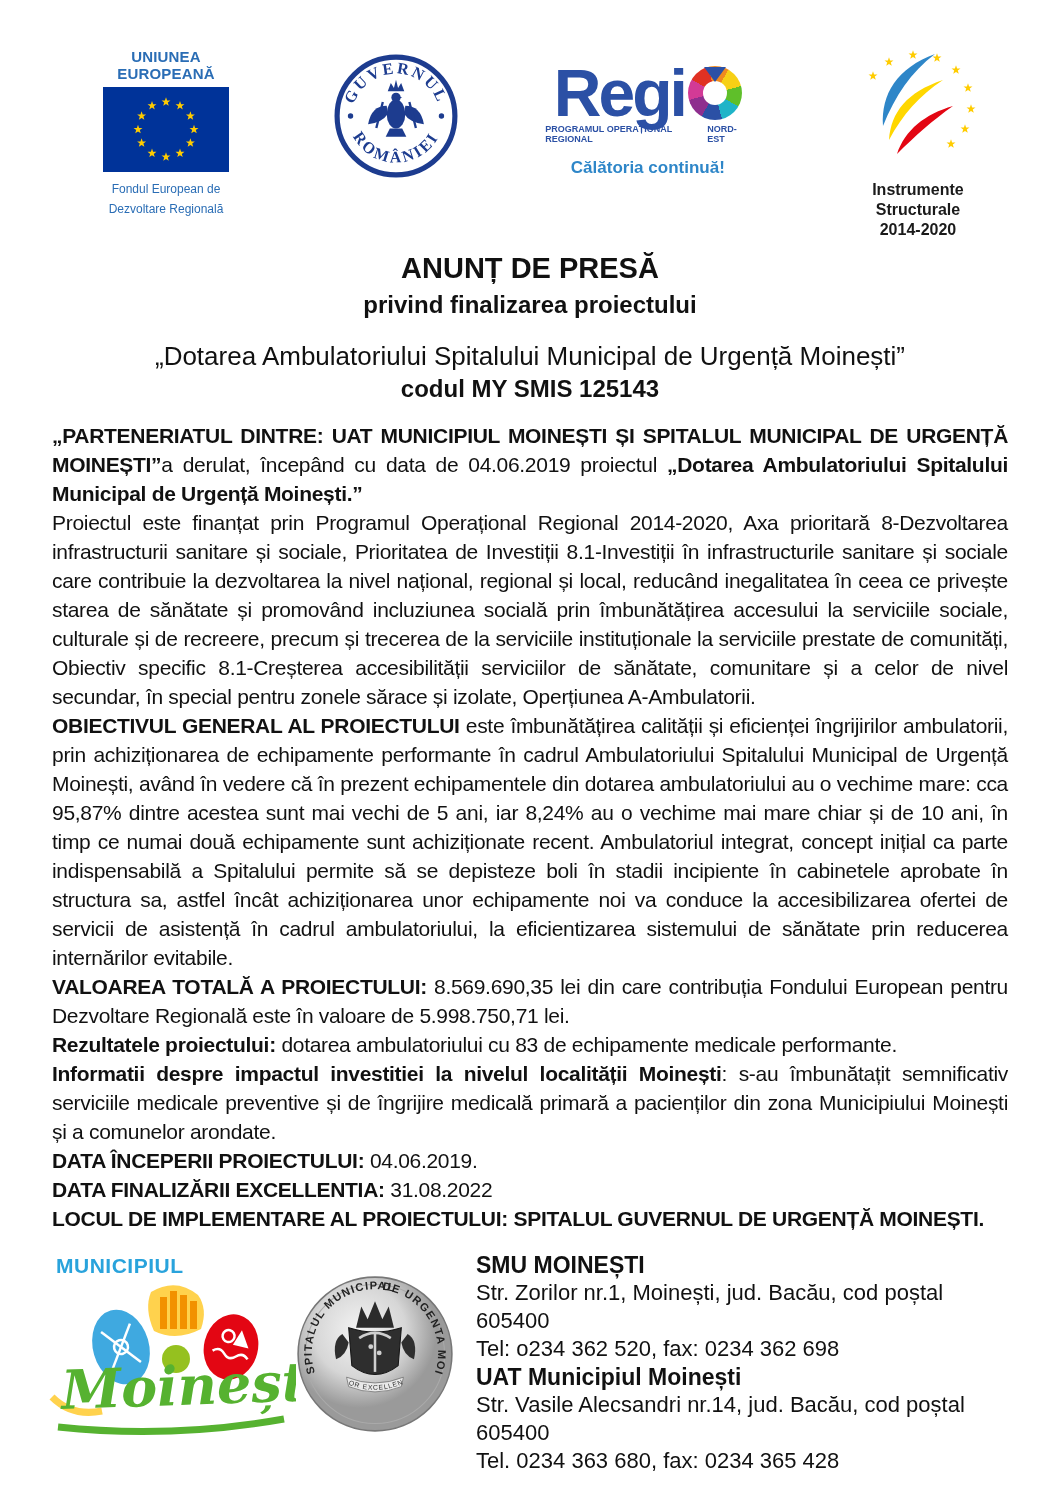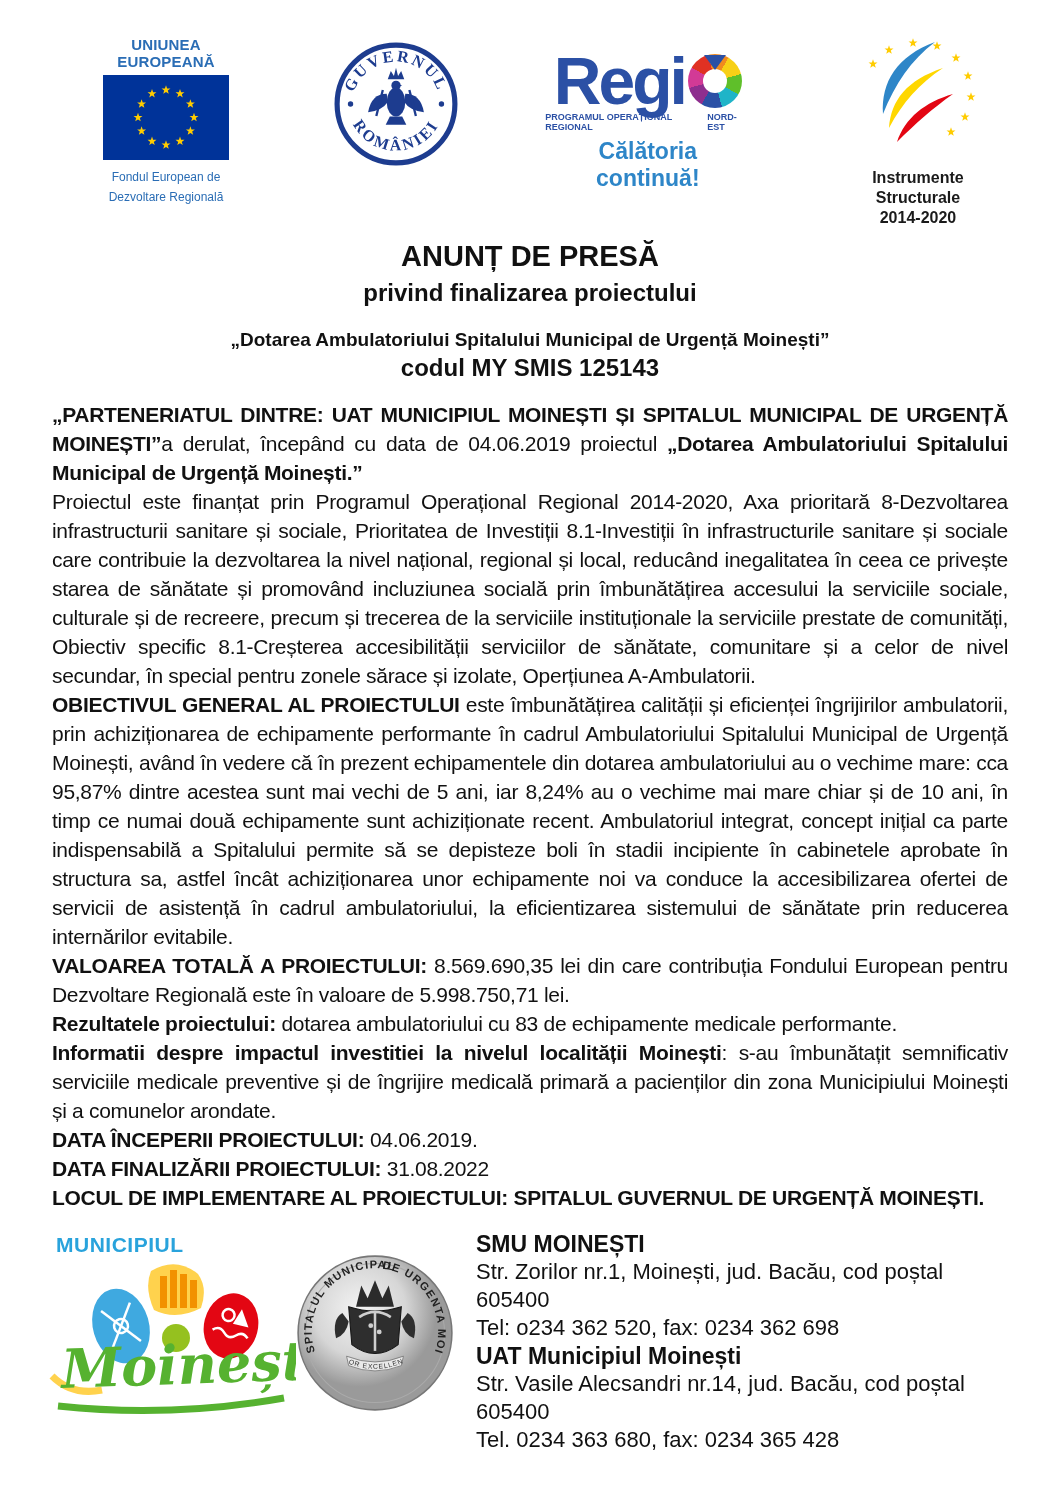--- a/index.html
+++ b/index.html
@@ -1,44 +1,44 @@
 <!DOCTYPE html>
 <html lang="ro" style="--eu_blue: #003399; --eu_star: #FFCC00; --label_blue: #2A6DB5; --gov_navy: #1D3C8F; --regio_blue: #2B50A5; --regio_light: #2E86C8; --municipiul_blue: #29A3DC; --moinesti_green: #56B230;"><head>
 <meta charset="utf-8">
 <style>
   html,body{margin:0;padding:0;background:#fff;}
   .page{
     width:1060px;height:1500px;margin:0 auto;background:#ffffff;position:relative;
     font-family:"Liberation Sans",sans-serif;color:#111;overflow:hidden;
   }
   
-  .logos{display:flex;justify-content:space-between;align-items:flex-start;padding:36px 62px 0 86px;}
+  .logos{display:flex;justify-content:space-between;align-items:flex-start;padding:48px 62px 0 86px;}
   .eu-block{width:160px;text-align:center;}
   .eu-title{font-size:15px;font-weight:bold;color:var(--label_blue);letter-spacing:.2px;margin-bottom:5px;}
   .eu-flag{width:126px;height:85px;margin:0 auto;background:var(--eu_blue);position:relative;}
   .eu-sub{font-size:12px;color:var(--label_blue);margin-top:7px;line-height:20px;}
   .gov-block{width:124px;margin-top:6px;}
   .regio-block{width:205px;margin-top:16px;}
   .regio-brandrow{display:flex;align-items:flex-start;justify-content:center;}
   .regio-word{font-size:66px;line-height:58px;font-weight:bold;color:var(--regio_blue);letter-spacing:-3px;}
   .regio-wheel{width:54px;height:54px;border-radius:50%;margin-left:3px;margin-top:2px;position:relative;
     background:conic-gradient(from 210deg,#8E2E8E 0 45deg,#D23A96 0 90deg,#E03123 0 135deg,#F08A1E 0 180deg,#F7D016 0 225deg,#5FBF2A 0 270deg,#1FB4C8 0 315deg,#2B50A5 0 360deg);}
   .regio-wheel::after{content:"";position:absolute;left:50%;top:50%;width:24px;height:24px;margin:-12px 0 0 -12px;background:#fff;border-radius:50%;}
   .wheel-notch{position:absolute;top:1px;left:50%;transform:translateX(-50%);width:0;height:0;z-index:2;
     border-left:11px solid transparent;border-right:11px solid transparent;border-top:15px solid var(--regio_blue);}
   .regio-subrow{display:flex;justify-content:space-between;font-size:9px;font-weight:bold;color:var(--regio_blue);margin-top:2px;}
-  .regio-tagline{font-size:23px;font-weight:bold;color:var(--regio_light);text-align:center;margin-top:6px;}
+  .regio-tagline{font-size:17px;font-weight:bold;color:var(--regio_light);text-align:center;margin-top:14px;}
   .is-block{width:160px;text-align:center;}
   .is-caption{font-size:16px;font-weight:bold;color:#1a1a1a;line-height:20px;margin-top:10px;}
   
   .dateline{text-align:right;padding-right:120px;font-size:26px;margin-top:14px;}
   .titles{text-align:center;margin-top:12px;}
   .t1{font-size:29px;font-weight:bold;}
   .t2{font-size:24px;font-weight:bold;margin-top:6px;}
-  .t3{font-size:19px;font-weight:bold;margin-top:22px;}
+  .t3{font-size:26px;font-weight:normal;margin-top:22px;}
   .t4{font-size:24px;font-weight:bold;margin-top:3px;}
   
   .bodytext{padding:18px 52px 0 52px;font-size:21px;line-height:29px;text-align:justify;letter-spacing:-.3px;}
   .bodytext p{margin:0;}
   
   .partners{display:flex;align-items:flex-start;padding:14px 40px 0 46px;}
   .muni-block{width:250px;position:relative;}
   .seal-block{width:158px;margin-top:28px;}
   .contact{flex:1;padding-left:22px;font-size:22px;line-height:28px;margin-top:4px;}
   .c-title{font-weight:bold;font-size:23px;}
@@ -155,21 +155,21 @@
   </div>
 
   <div class="bodytext">
     <p><b>„PARTENERIATUL DINTRE: UAT MUNICIPIUL MOINEȘTI ȘI SPITALUL MUNICIPAL DE URGENȚĂ MOINEȘTI”</b><span>a derulat, începând cu data de 04.06.2019 proiectul </span><b>„Dotarea Ambulatoriului Spitalului Municipal de Urgență Moinești.”</b></p>
     <p><span>Proiectul este finanțat prin Programul Operațional Regional 2014-2020, Axa prioritară 8-Dezvoltarea infrastructurii sanitare și sociale, Prioritatea de Investiții 8.1-Investiții în infrastructurile sanitare și sociale care contribuie la dezvoltarea la nivel național, regional și local, reducând inegalitatea în ceea ce privește starea de sănătate și promovând incluziunea socială prin îmbunătățirea accesului la serviciile sociale, culturale și de recreere, precum și trecerea de la serviciile instituționale la serviciile prestate de comunități, Obiectiv specific 8.1-Creșterea accesibilității serviciilor de sănătate, comunitare și a celor de nivel secundar, în special pentru zonele sărace și izolate, Operțiunea A-Ambulatorii.</span></p>
     <p><b>OBIECTIVUL GENERAL AL PROIECTULUI </b><span>este îmbunătățirea calității și eficienței îngrijirilor ambulatorii, prin achiziționarea de echipamente performante în cadrul Ambulatoriului Spitalului Municipal de Urgență Moinești, având în vedere că în prezent echipamentele din dotarea ambulatoriului au o vechime mare: cca 95,87% dintre acestea sunt mai vechi de 5 ani, iar 8,24% au o vechime mai mare chiar și de 10 ani, în timp ce numai două echipamente sunt achiziționate recent. Ambulatoriul integrat, concept inițial ca parte indispensabilă a Spitalului permite să se depisteze boli în stadii incipiente în cabinetele aprobate în structura sa, astfel încât achiziționarea unor echipamente noi va conduce la accesibilizarea ofertei de servicii de asistență în cadrul ambulatoriului, la eficientizarea sistemului de sănătate prin reducerea internărilor evitabile.</span></p>
     <p><b>VALOAREA TOTALĂ A PROIECTULUI: </b><span>8.569.690,35 lei din care contribuția Fondului European pentru Dezvoltare Regională este în valoare de 5.998.750,71 lei.</span></p>
     <p><b>Rezultatele proiectului: </b><span>dotarea ambulatoriului cu 83 de echipamente medicale performante.</span></p>
     <p><b>Informatii despre impactul investitiei la nivelul localității Moinești</b><span>: s-au îmbunătațit semnificativ serviciile medicale preventive și de îngrijire medicală primară a pacienților din zona Municipiului Moinești și a comunelor arondate.</span></p>
     <p><b>DATA ÎNCEPERII PROIECTULUI: </b><span> 04.06.2019.</span></p>
-    <p><b>DATA FINALIZĂRII PROIECTULUI: </b><span>31.08.2022</span></p>
+    <p><b>DATA FINALIZĂRII EXCELLENTIA: </b><span>31.08.2022</span></p>
     <p><b>LOCUL DE IMPLEMENTARE AL PROIECTULUI: SPITALUL GUVERNUL DE URGENȚĂ MOINEȘTI.</b></p>
   </div>
 
   <div class="partners">
 
     <div class="muni-block">
       <svg width="250" height="195" viewBox="0 0 250 195">
         <text x="10" y="26" font-size="21" font-weight="bold" fill="var(--municipiul_blue)" letter-spacing="0.5">MUNICIPIUL</text>
         <g transform="rotate(-16 75 100)">
           <ellipse cx="75" cy="100" rx="28" ry="38" fill="#3FA9E0"></ellipse>

